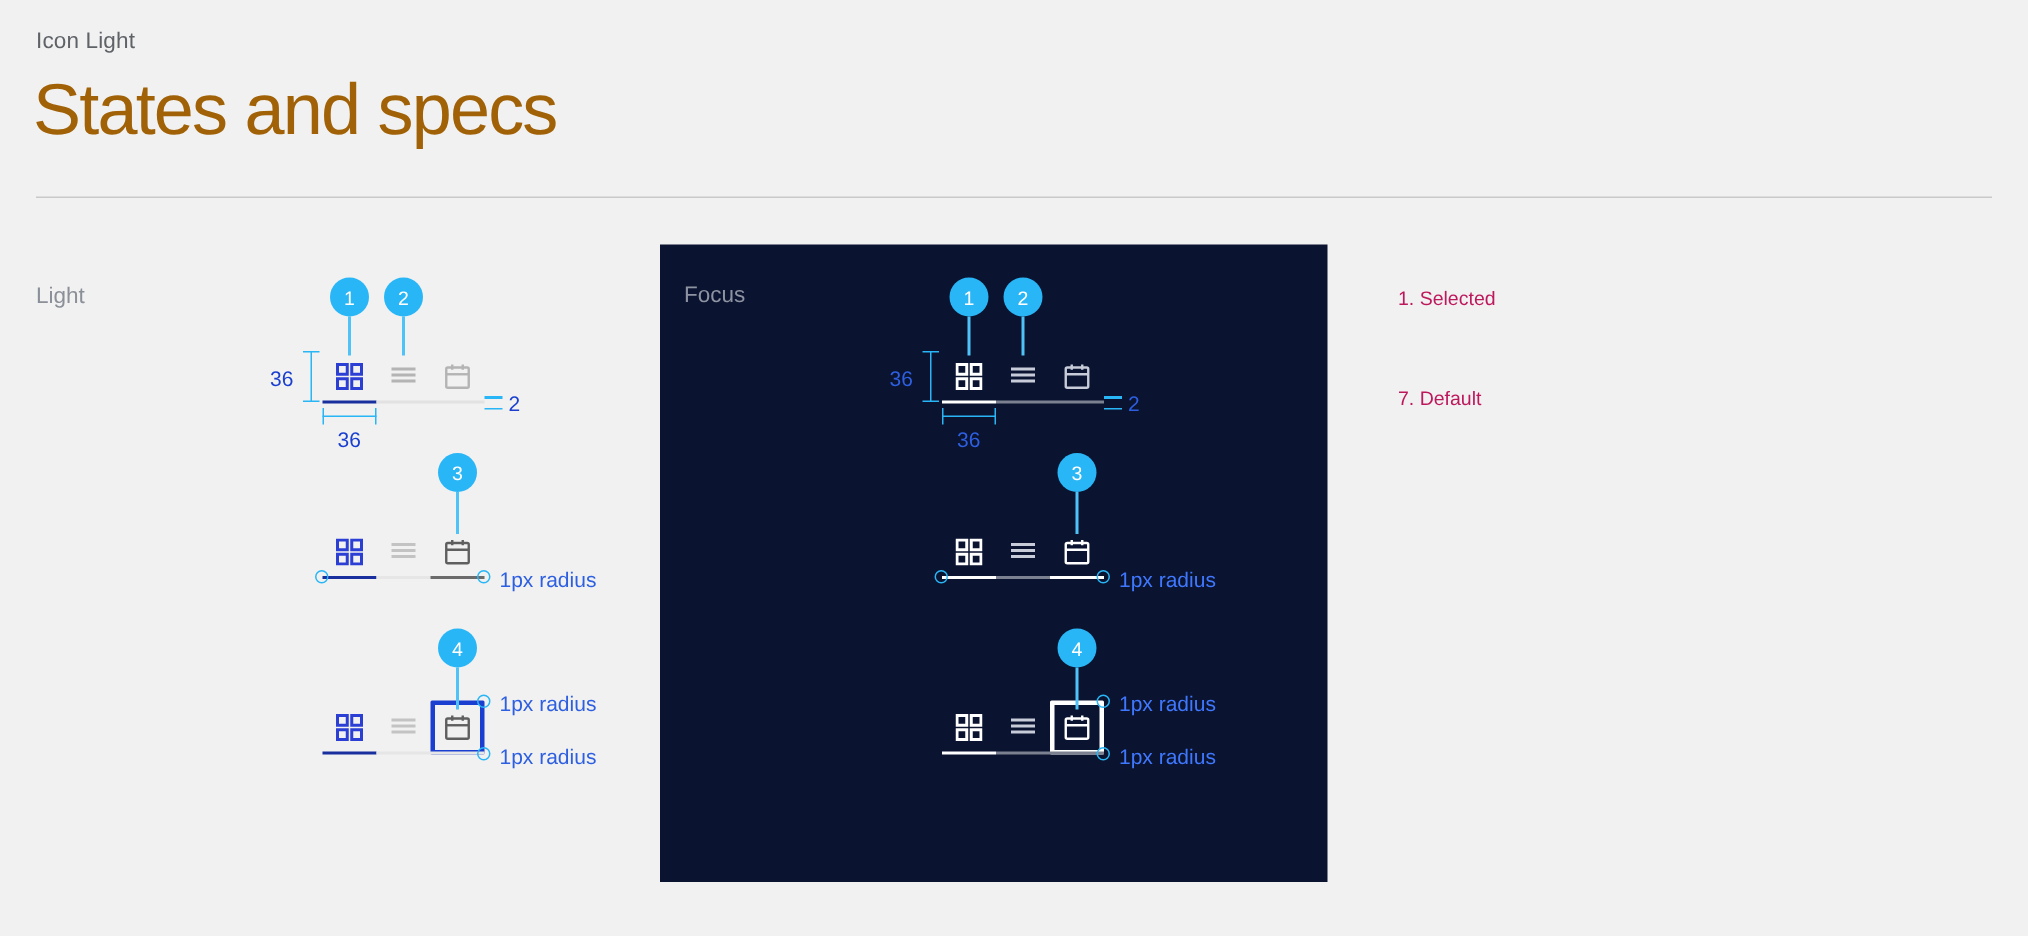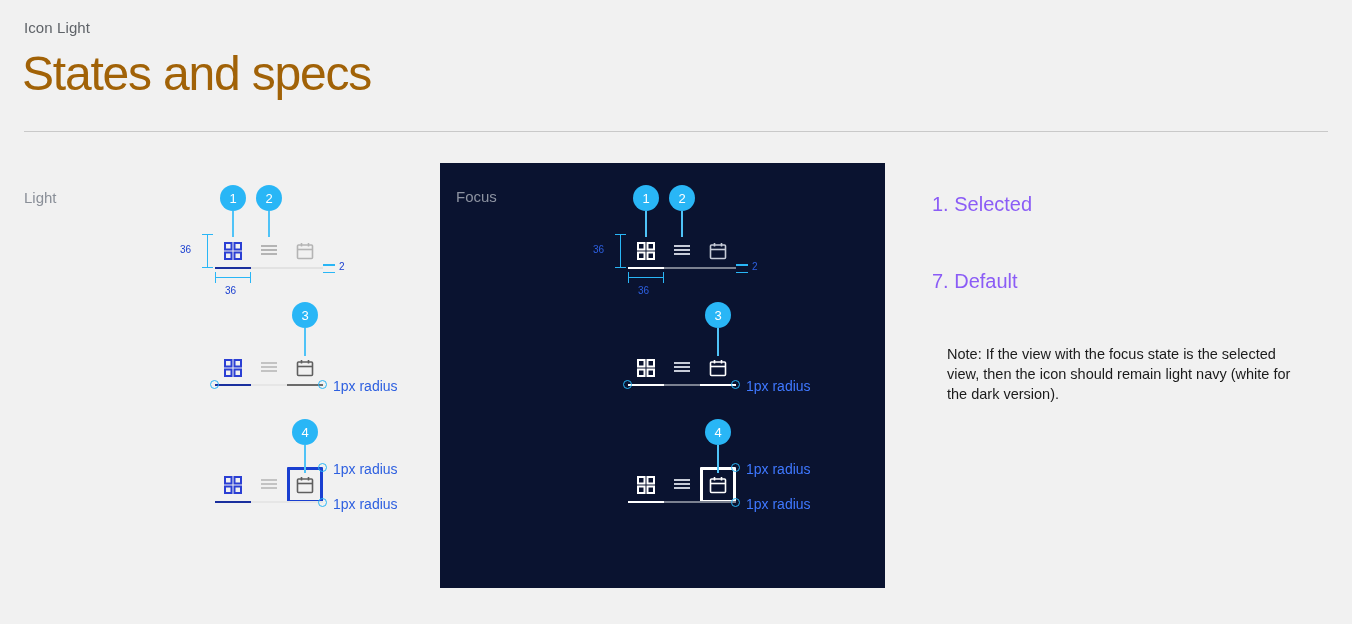--- a/index.html
+++ b/index.html
@@ -55,21 +55,21 @@
 
   
   .badge {
     position:absolute; width:26px; height:26px; border-radius:50%;
     background:#29b6f6; color:#ffffff;
     font-size:13px; display:flex; align-items:center; justify-content:center;
     z-index:5;
   }
   .leader { position:absolute; width:2px; background:#4fc3f7; z-index:4; }
 
-  .dim-label { position:absolute; font-size:10px; color:#1a3fd0; }
+  .dim-label { position:absolute; font-size:14px; color:#1a3fd0; }
 
   
   .vbeam { position:absolute; width:1px; background:#29b6f6; }
   .vbeam::before, .vbeam::after {
     content:""; position:absolute; left:-5px; width:11px; height:1px; background:#29b6f6;
   }
   .vbeam::before { top:0; }
   .vbeam::after  { bottom:0; }
 
   
@@ -96,21 +96,21 @@
   .radius-label { position:absolute; font-size:14px; color:#2d5fe0; white-space:nowrap; }
   .dark-pane .radius-label { color:#3f78ff; }
   .dark-pane .dim-label { color:#2d5fe0; }
 
   
   .focus-box { position:absolute; border:3px solid #1a3fd0; border-radius:1px; }
   .dark-pane .focus-box { border-color:#ffffff; }
 
   
   .legend-item { margin-bottom:22px; }
-  .legend-title { font-size:20px; color:#8b5cf6; line-height:1.45; }
+  .legend-title { font-size:13px; color:#be185d; line-height:1.45; }
   .legend-note {
     font-size:14.5px; color:#1b1b1b; line-height:1.38;
     margin-left:15px; margin-top:4px; max-width:350px;
   }
 </style>
 </head>
 <body>
 
 <div class="eyebrow">Icon Light</div>
 <div class="page-title">States and specs</div>
@@ -374,15 +374,14 @@
 <div class="legend-pane">
   <div class="legend-item" style="margin-bottom:48px;">
     <div class="legend-title">1. Selected</div>
   </div>
   <div class="legend-item" style="margin-bottom:48px;">
     <div class="legend-title">7. Default</div>
   </div>
   <div class="legend-item" style="margin-bottom:27px;">
   </div>
   <div class="legend-item">
-    <div class="legend-note">Note: If the view with the focus state is the selected view, then the icon should remain light navy (white for the dark version).</div>
   </div>
 </div>
 
 </body></html>

